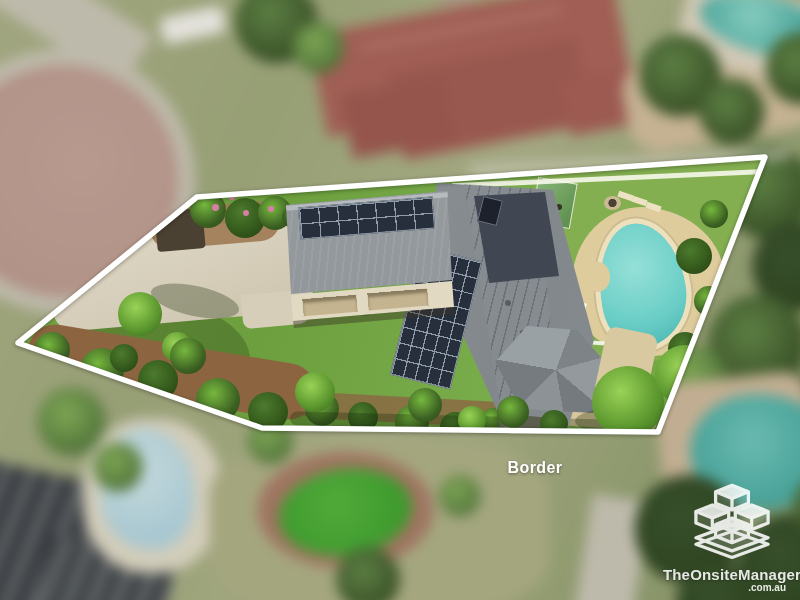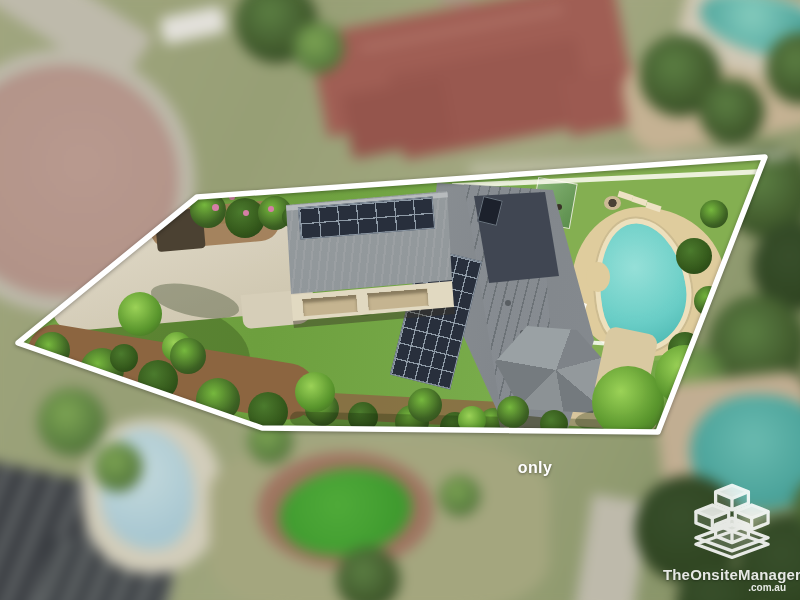--- a/index.html
+++ b/index.html
@@ -211,21 +211,21 @@
     <div class="tree" style="left:497px;top:396px;width:32px;height:32px"></div>
     <div class="tree deep" style="left:540px;top:410px;width:28px;height:28px"></div>
     <div class="tree bright" style="left:655px;top:345px;width:60px;height:60px"></div>
   </div>
 
   <svg class="border-svg" width="800" height="600" viewBox="0 0 800 600">
     <polygon points="197,197 765,157 658,432 262,428 18,343" fill="none" stroke="#ffffff" stroke-width="5.5" stroke-linejoin="round"></polygon>
   </svg>
 
   <div class="note">
-    <span>only</span>
+    <span>Border</span>
   </div>
 
   <div class="wm">
     <svg width="82" height="82" viewBox="0 0 100 100" stroke="#ffffff" stroke-width="4" stroke-linejoin="round" fill="none">
       <path d="M50,52 L94,68 L50,84 L6,68 Z" fill="rgba(255,255,255,.12)"></path>
       <path d="M50,60 L94,76 L50,92 L6,76 Z" fill="rgba(255,255,255,.10)"></path>
       <path d="M50,4 L70,12 L50,20 L30,12 Z" fill="rgba(255,255,255,.92)"></path>
       <path d="M30,12 L30,26 L50,34 L70,26 L70,12 M50,20 L50,34" fill="rgba(255,255,255,.15)"></path>
       <path d="M26,28 L46,36 L26,44 L6,36 Z" fill="rgba(255,255,255,.92)"></path>
       <path d="M6,36 L6,50 L26,58 L46,50 L46,36 M26,44 L26,58" fill="rgba(255,255,255,.15)"></path>

